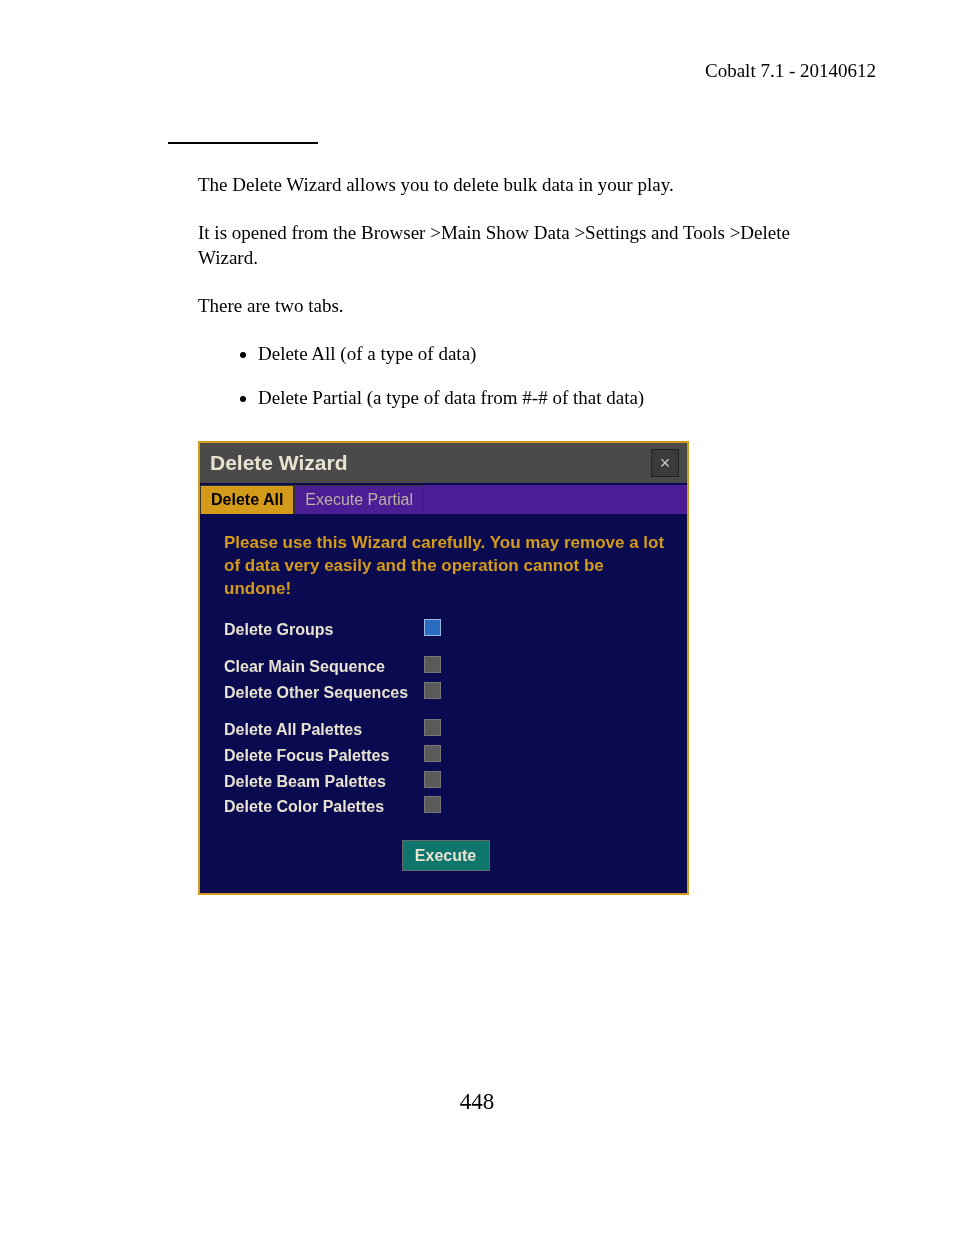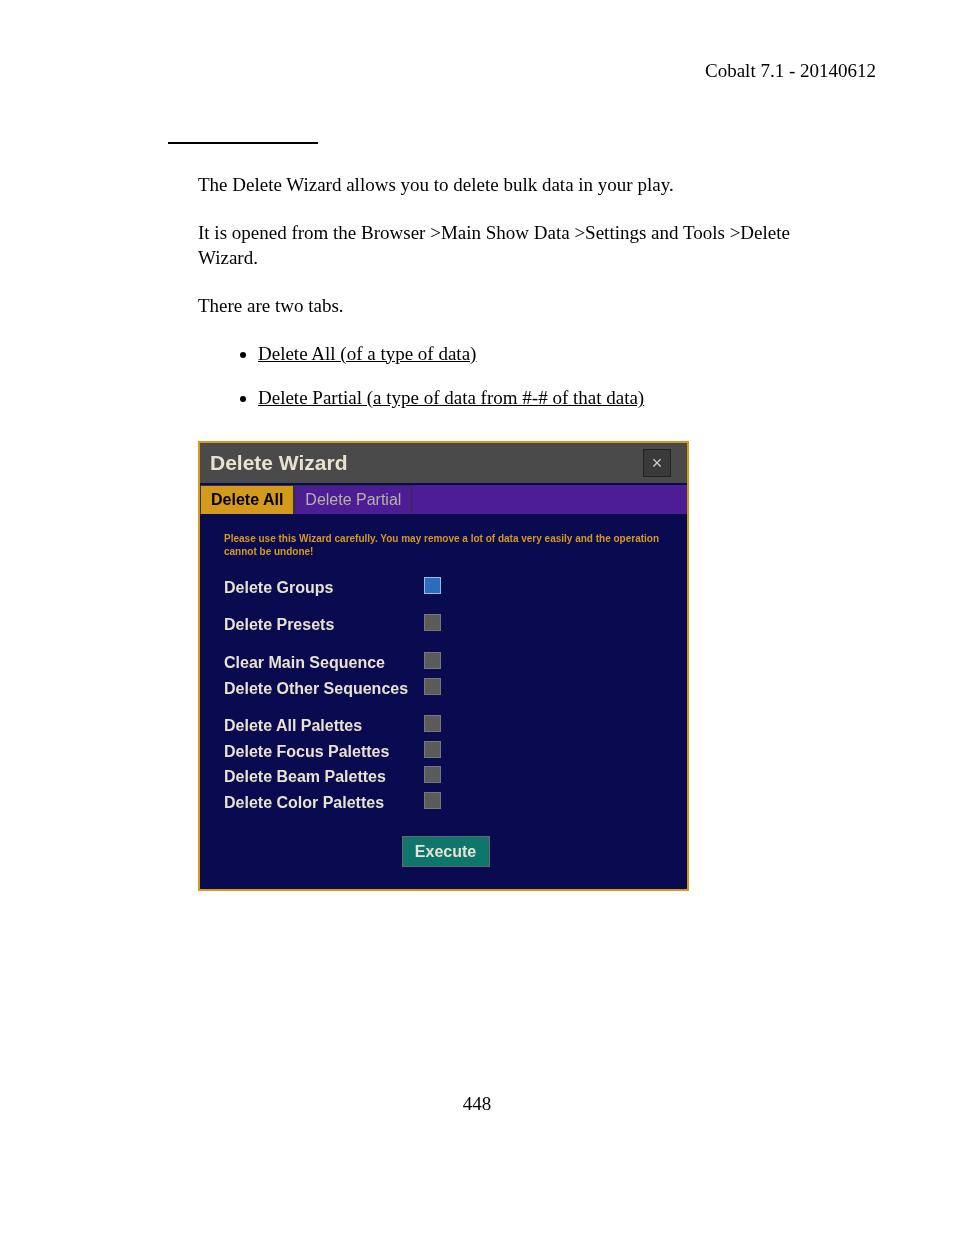--- a/index.html
+++ b/index.html
@@ -2,37 +2,37 @@
 <html><head>
 <meta charset="utf-8">
 <style>
   html,body{margin:0;padding:0;background:#fff;font-family:"Times New Roman",Times,serif;color:#000;}
   .page{width:954px;height:1235px;position:relative;box-sizing:border-box;padding:60px 78px 0 78px;}
   .hdr{text-align:right;font-size:19px;margin-bottom:60px;}
   .rule{border-top:2px solid #000;width:150px;margin:0 0 28px 90px;}
   .body{margin-left:120px;margin-right:40px;font-size:19px;line-height:1.35;}
   .body p{margin:0 0 22px 0;}
   ul.bul{margin:0 0 24px 40px;padding:0;}
-  ul.bul li{margin:19px 0 2px 20px;list-style:disc;text-decoration:underline;}
+  ul.bul li{margin:19px 0 2px 20px;list-style:disc;}
   .shot{margin:30px 0 0 0;width:487px;border:2px solid #d49a1a;background:#0a0a50;font-family:"Segoe UI",Arial,sans-serif;color:#e8e2d0;}
-  .titlebar{background:#4a4a4a;display:flex;align-items:center;justify-content:space-between;padding:6px 16px 6px 10px;}
+  .titlebar{background:#4a4a4a;display:flex;align-items:center;justify-content:space-between;padding:6px 8px 6px 10px;}
   .titlebar .t{font-size:21px;font-weight:bold;color:#e8e2d0;}
   .closebox{width:26px;height:26px;background:#3a3a3a;border:1px solid #222;color:#ccc;display:flex;align-items:center;justify-content:center;font-size:18px;}
   .tabs{background:#4c1d95;display:flex;padding:0;margin-top:2px;}
   .tab{font-size:16px;padding:3px 10px;border:1px solid #333;border-bottom:none;color:#b8b2a0;}
   .tab.active{background:#d49a1a;color:#000;font-weight:600;}
   .panel{padding:18px 20px 16px 24px;}
-  .warn{color:#d49a1a;font-size:10px;font-weight:bold;line-height:1.35;margin-bottom:18px;}
+  .warn{color:#d49a1a;font-size:17px;font-weight:bold;line-height:1.35;margin-bottom:18px;}
   .row{display:flex;align-items:flex-start;margin:4px 0;}
   .row.gap{margin-top:16px;}
   .lbl{width:200px;font-size:16px;font-weight:bold;color:#e8e2d0;}
   .cb{width:15px;height:15px;border:1px solid #777;background:#5a5a5a;display:inline-block;}
   .cb.on{background:#2a6cc0;border-color:#9bb8e0;}
   .exec{margin:22px auto 6px auto;width:86px;text-align:center;font-size:16px;font-weight:600;color:#e8e2d0;background:#0f766e;border:1px solid #666;padding:4px 0;}
-  .pgnum{position:absolute;bottom:120px;left:0;right:0;text-align:center;font-size:19px;}
+  .pgnum{position:absolute;bottom:120px;left:0;right:0;text-align:center;font-size:23px;}
 </style>
 </head>
 <body>
 
 <div class="page">
   <div class="hdr">Cobalt 7.1 - 20140612</div>
   <div class="rule"></div>
 
   <div class="body">
     <p>The Delete Wizard allows you to delete bulk data in your play.</p>
@@ -43,32 +43,28 @@
       <li>Delete Partial (a type of data from #-# of that data)</li>
     </ul>
 
     <div class="shot">
       <div class="titlebar">
         <span class="t">Delete Wizard</span>
         <span class="closebox">×</span>
       </div>
       <div class="tabs">
         <div class="tab active">Delete All</div>
-        <div class="tab">Delete Partial</div>
+        <div class="tab">Execute Partial</div>
       </div>
       <div class="panel">
         <div class="warn">Please use this Wizard carefully. You may remove a lot of data very easily and the operation cannot be undone!</div>
         <div id="rows">
             <div class="row">
               <span class="lbl">Delete Groups</span>
               <span class="cb on"></span>
-            </div>
-            <div class="row gap">
-              <span class="lbl">Delete Presets</span>
-              <span class="cb"></span>
             </div>
             <div class="row gap">
               <span class="lbl">Clear Main Sequence</span>
               <span class="cb"></span>
             </div>
             <div class="row">
               <span class="lbl">Delete Other Sequences</span>
               <span class="cb"></span>
             </div>
             <div class="row gap">

